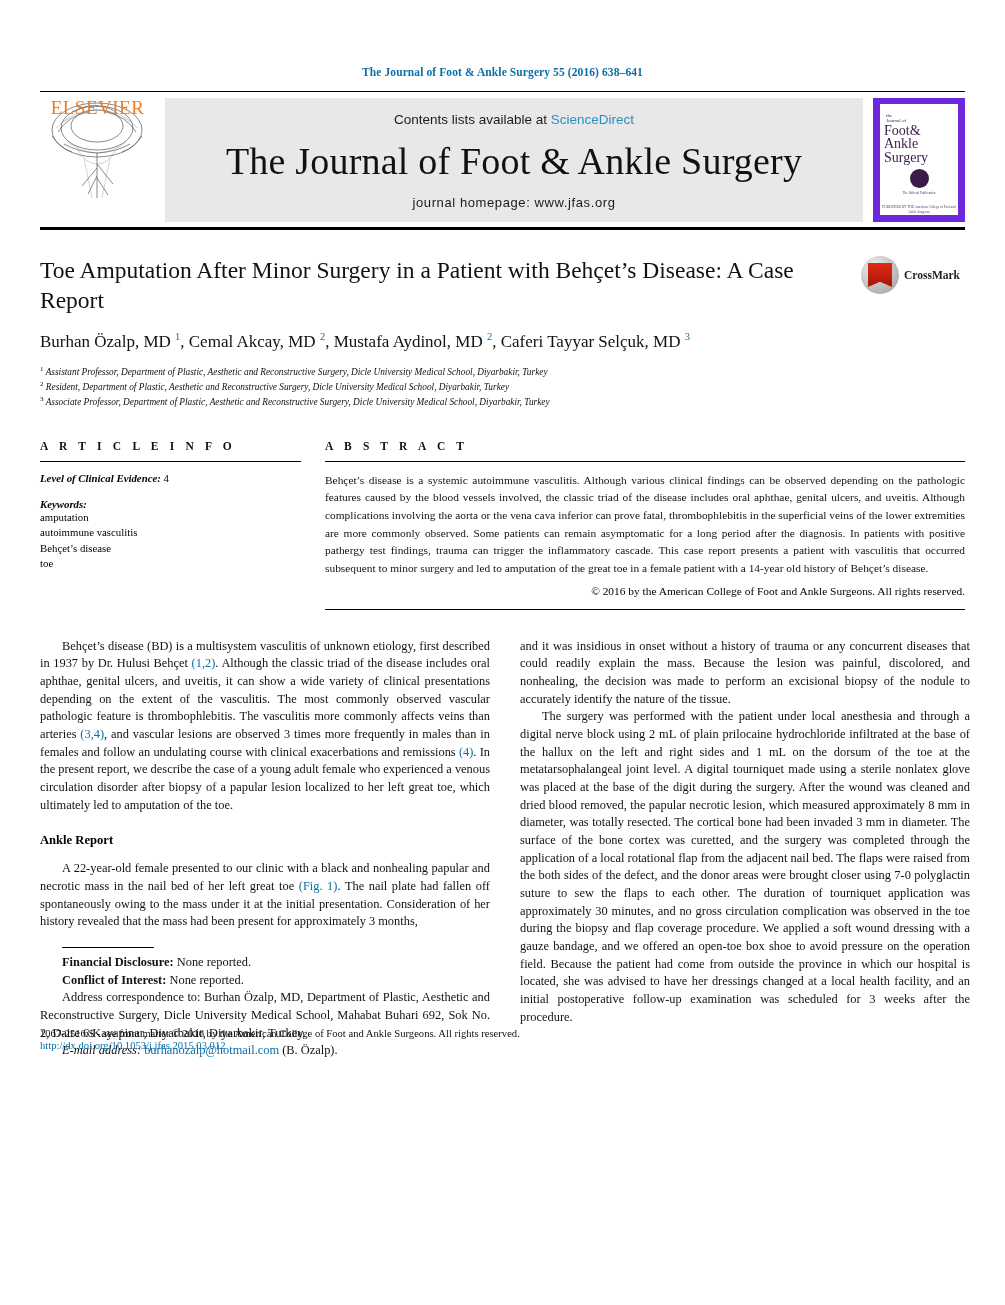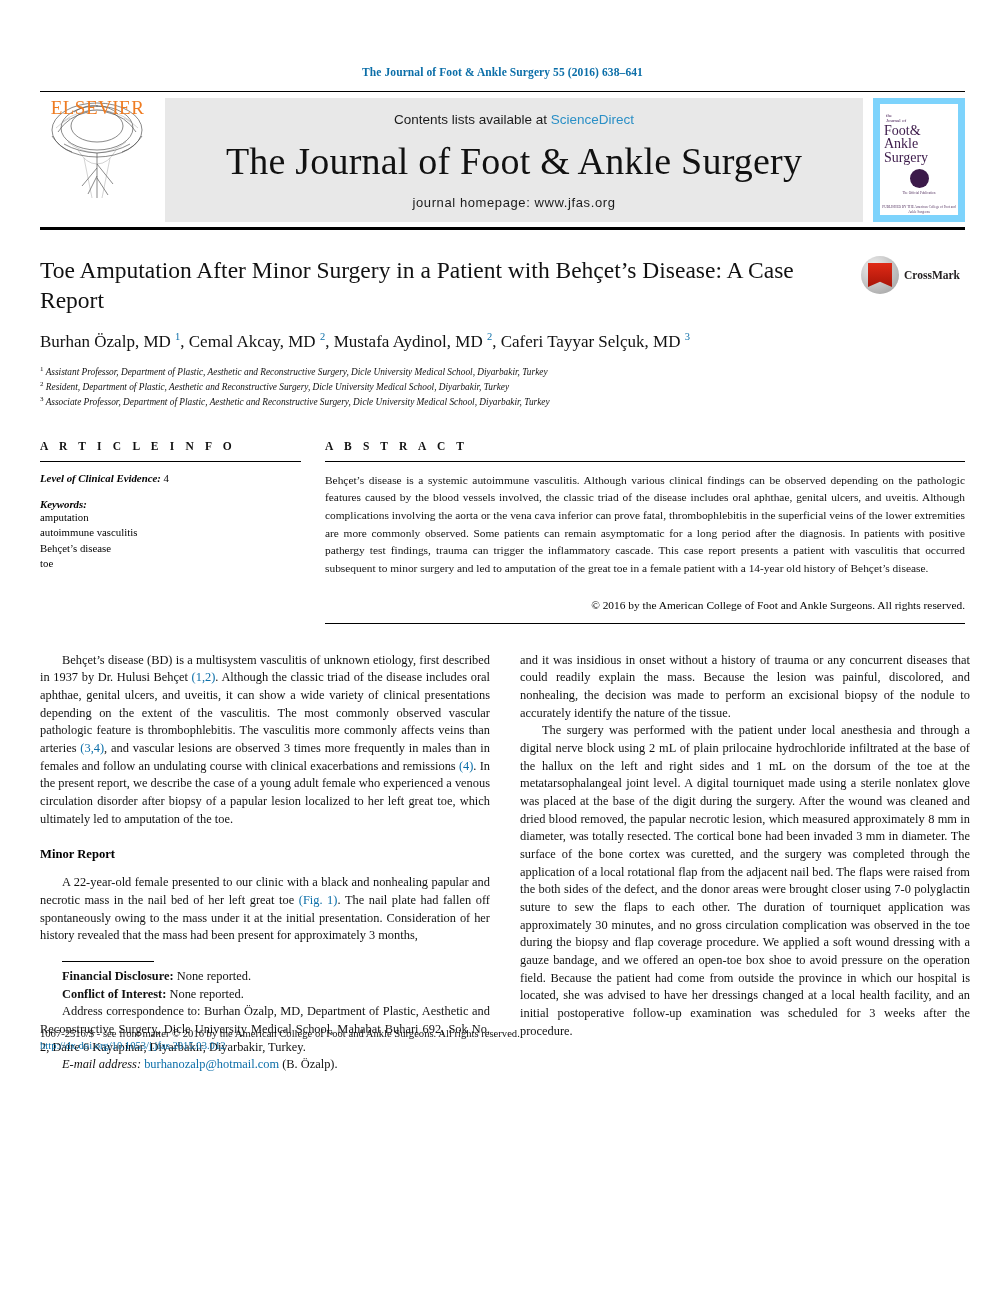--- a/index.html
+++ b/index.html
@@ -72,21 +72,21 @@
     font-size: 38px;
     font-family: "Liberation Serif", serif;
     color: #111;
     letter-spacing: .2px;
   }
   .homepage-line { font-size: 13px; font-family: "Liberation Sans", sans-serif; color: #1a1a1a; letter-spacing: .6px; }
 
   .cover-thumb {
     width: 92px;
     flex: 0 0 92px;
-    background: #7dd3fc;
+    background: #6d28d9;
     padding: 6px 7px 7px 7px;
     display: flex;
   }
   .cover-inner {
     flex: 1;
     background: #fff;
     display: flex;
     flex-direction: column;
     align-items: center;
     justify-content: flex-start;
@@ -172,21 +172,21 @@
 
   .abstract p {
     margin: 0;
     font-size: 11.4px;
     line-height: 1.55;
     text-align: justify;
     font-family: "Liberation Serif", serif;
     color: #111;
   }
   .copy-line {
-    margin-top: 21px;
+    margin-top: 7px;
     font-size: 11.4px;
     text-align: right;
     font-family: "Liberation Serif", serif;
   }
   .abs-bottom-rule { border-top: 1.6px solid #000; margin-top: 12px; }
 
   
   .body-cols {
     display: flex;
     gap: 30px;
@@ -325,21 +325,21 @@
         <div class="copy-line">© 2016 by the American College of Foot and Ankle Surgeons. All rights reserved.</div>
       </div>
       <div class="abs-bottom-rule"></div>
     </div>
   </div>
 
   <div class="body-cols">
 
     <div class="col">
       <p>Behçet’s disease (BD) is a multisystem vasculitis of unknown etiology, first described in 1937 by Dr. Hulusi Behçet <span class="ref">(1,2)</span>. Although the classic triad of the disease includes oral aphthae, genital ulcers, and uveitis, it can show a wide variety of clinical presentations depending on the extent of the vasculitis. The most commonly observed vascular pathologic feature is thrombophlebitis. The vasculitis more commonly affects veins than arteries <span class="ref">(3,4)</span>, and vascular lesions are observed 3 times more frequently in males than in females and follow an undulating course with clinical exacerbations and remissions <span class="ref">(4)</span>. In the present report, we describe the case of a young adult female who experienced a venous circulation disorder after biopsy of a papular lesion localized to her left great toe, which ultimately led to amputation of the toe.</p>
-      <h2>Minor Report</h2>
+      <h2>Ankle Report</h2>
       <p>A 22-year-old female presented to our clinic with a black and nonhealing papular and necrotic mass in the nail bed of her left great toe <span class="ref">(Fig. 1)</span>. The nail plate had fallen off spontaneously owing to the mass under it at the initial presentation. Consideration of her history revealed that the mass had been present for approximately 3 months,</p>
 
       <div class="fn-rule"></div>
       <div class="footnotes">
         <p><b>Financial Disclosure:</b> <span>None reported.</span></p>
         <p><b>Conflict of Interest:</b> <span>None reported.</span></p>
         <p>Address correspondence to: Burhan Özalp, MD, Department of Plastic, Aesthetic and Reconstructive Surgery, Dicle University Medical School, Mahabat Buhari 692, Sok No. 2, Daire 6 Kayapinar, Diyarbakir, Diyarbakir, Turkey.</p>
         <p><i>E-mail address:</i> <span class="fn-link">burhanozalp@hotmail.com</span> <span>(B. Özalp).</span></p>
       </div>
     </div>

